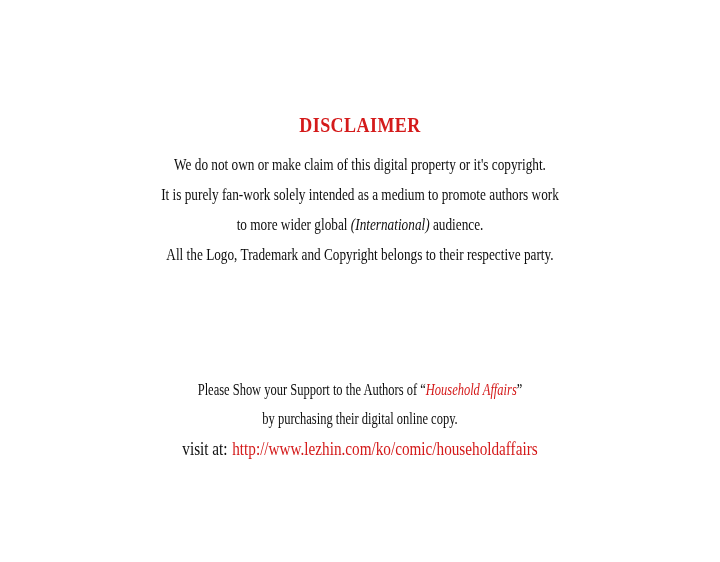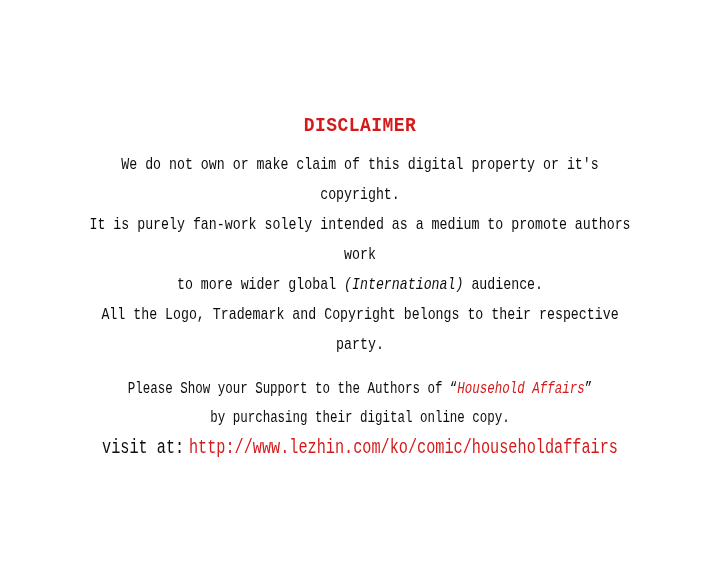--- a/index.html
+++ b/index.html
@@ -6,21 +6,21 @@
     margin: 0;
     padding: 0;
     background: #ffffff;
   }
   .page {
     position: relative;
     width: 720px;
     height: 562px;
     background: #ffffff;
     overflow: hidden;
-    font-family: Liberation Mono, monospace;
+    font-family: Liberation Serif, serif;
     color: #0d0d0d;
   }
   .centered-block {
     position: absolute;
     left: 0;
     width: 100%;
     text-align: center;
     transform: scaleX(0.78);
     transform-origin: 50% 50%;
   }

